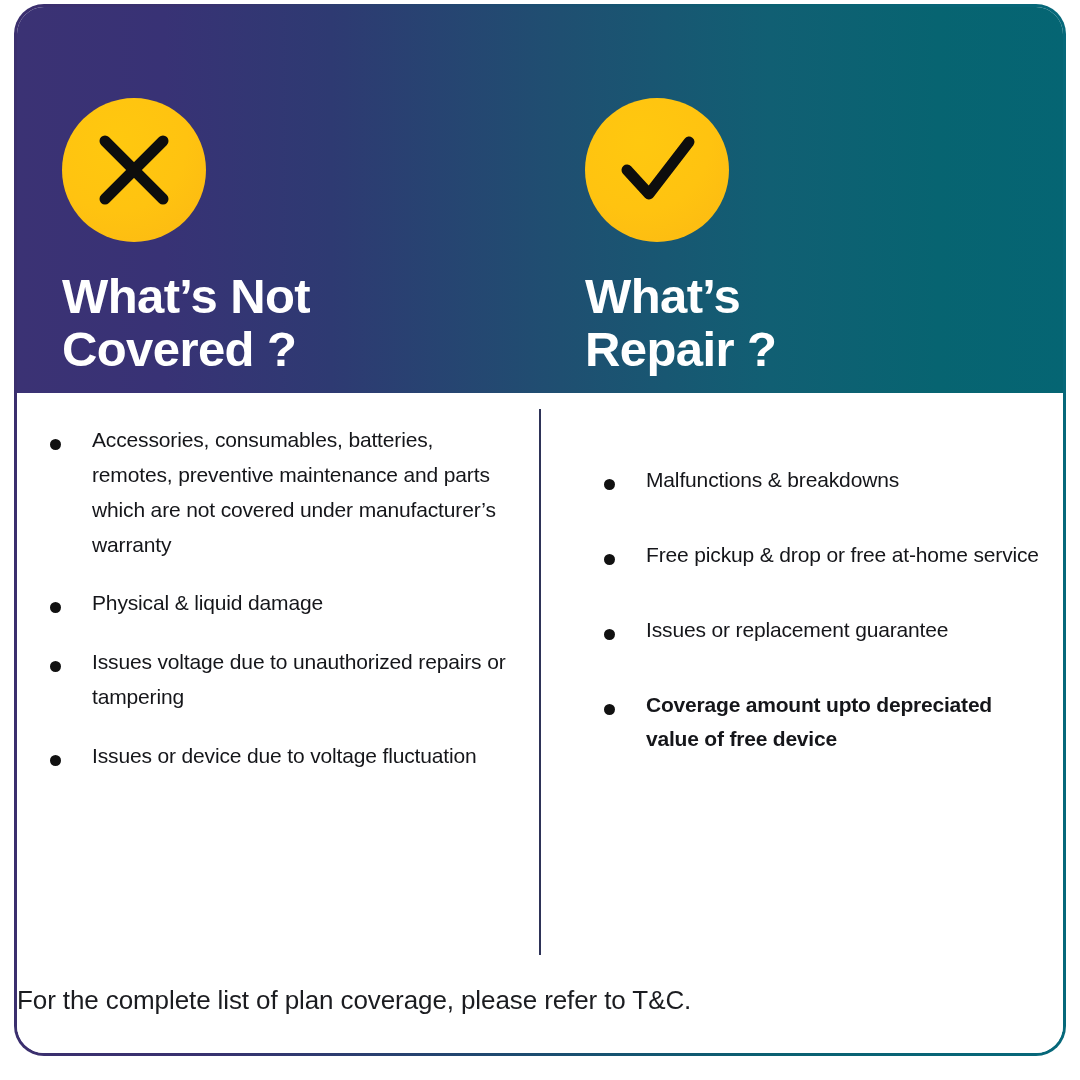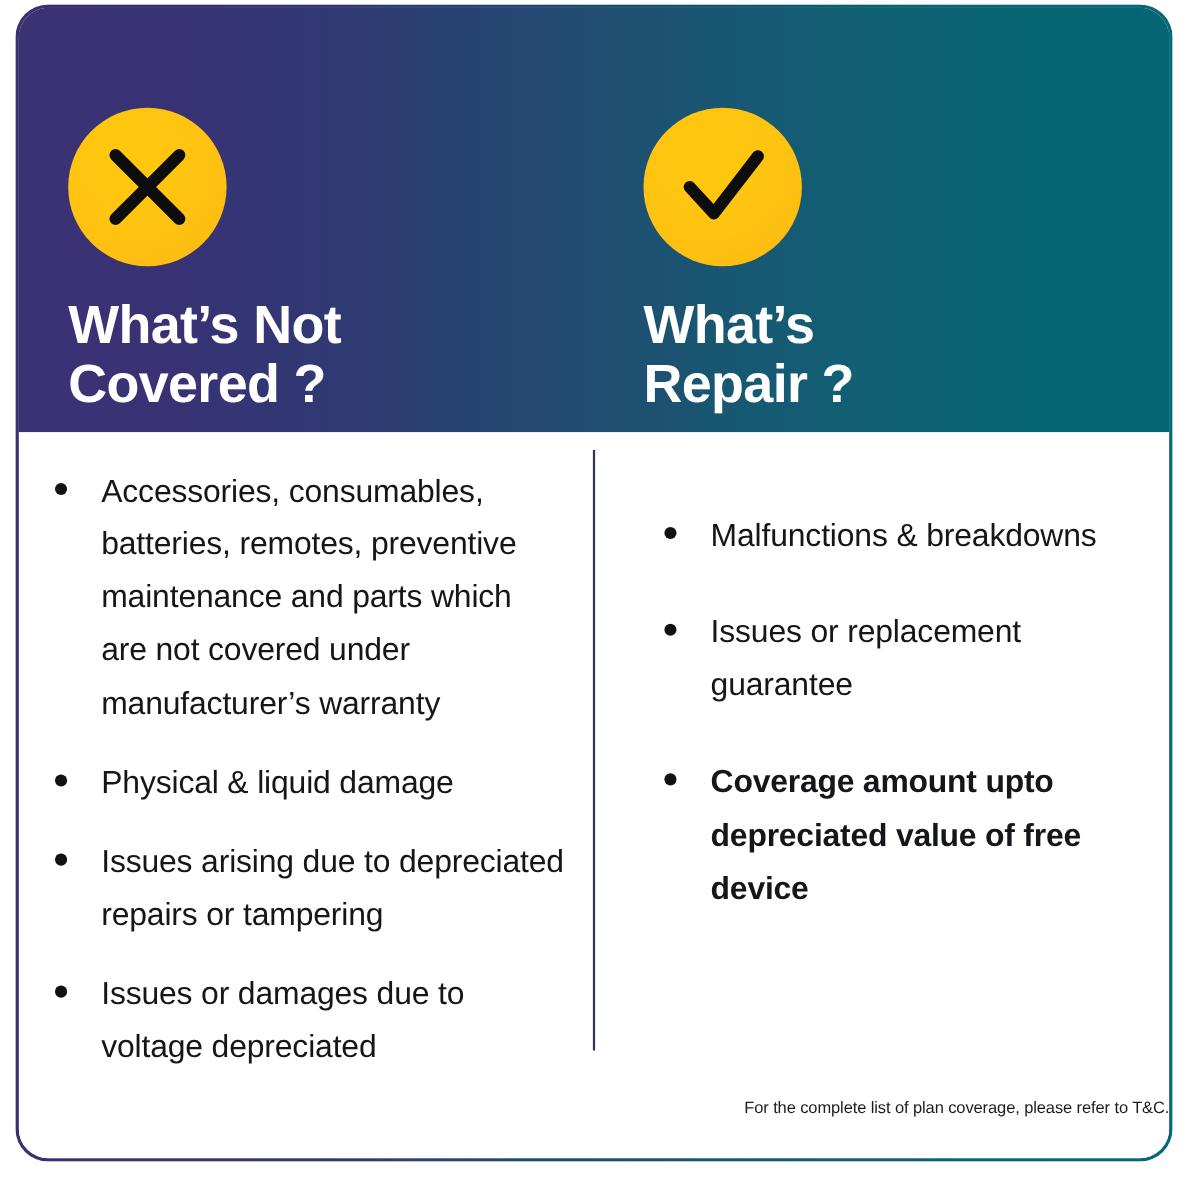--- a/index.html
+++ b/index.html
@@ -105,21 +105,21 @@
     background: #2e3358;
     transform: translateX(-1px);
   }
 
   ul.bullets { list-style: none; }
 
   ul.bullets li {
     position: relative;
     padding-left: 42px;
     margin-bottom: 24px;
-    font-size: 29px;
+    font-size: 21px;
     line-height: 1.66;
     color: #15161a;
     letter-spacing: -0.15px;
   }
   ul.bullets li:last-child { margin-bottom: 0; }
 
   ul.bullets li::before {
     content: "";
     position: absolute;
     left: 0px;
@@ -134,22 +134,22 @@
 
   
   .body-col.right ul.bullets li { margin-bottom: 28px; margin-top: 40px; }
 
   
   #footer {
     position: absolute;
     left: 0;
     bottom: 37px;
     width: 100%;
-    text-align: right;
-    font-size: 15px;
+    text-align: left;
+    font-size: 26px;
     color: #1b1c20;
     letter-spacing: -0.1px;
   }
 </style>
 </head>
 <body>
 
 <div id="card">
 
   <div id="header">
@@ -178,28 +178,29 @@
   </div>
 
   <div id="body">
 
     <div id="divider"></div>
 
     <div class="body-col left">
       <ul class="bullets" id="list-not-covered">
           <li><span>Accessories, consumables, batteries, remotes, preventive maintenance and parts which are not covered under manufacturer’s warranty</span></li>
           <li><span>Physical &amp; liquid damage</span></li>
-          <li><span>Issues arising due to depreciated repairs or tampering</span></li>
-          <li><span>Issues or damages due to voltage depreciated</span></li>
+          <li><span>Issues voltage due to unauthorized repairs or tampering</span></li>
+          <li><span>Issues or device due to voltage fluctuation</span></li>
         </ul>
     </div>
 
     <div class="body-col right">
       <ul class="bullets" id="list-covered">
           <li><span>Malfunctions &amp; breakdowns</span></li>
+          <li><span>Free pickup &amp; drop or free at-home service</span></li>
           <li><span>Issues or replacement guarantee</span></li>
           <li class="strong"><span>Coverage amount upto depreciated value of free device</span></li>
         </ul>
     </div>
 
   </div>
 
   <div id="footer">For the complete list of plan coverage, please refer to T&amp;C.</div>
 
 </div>

